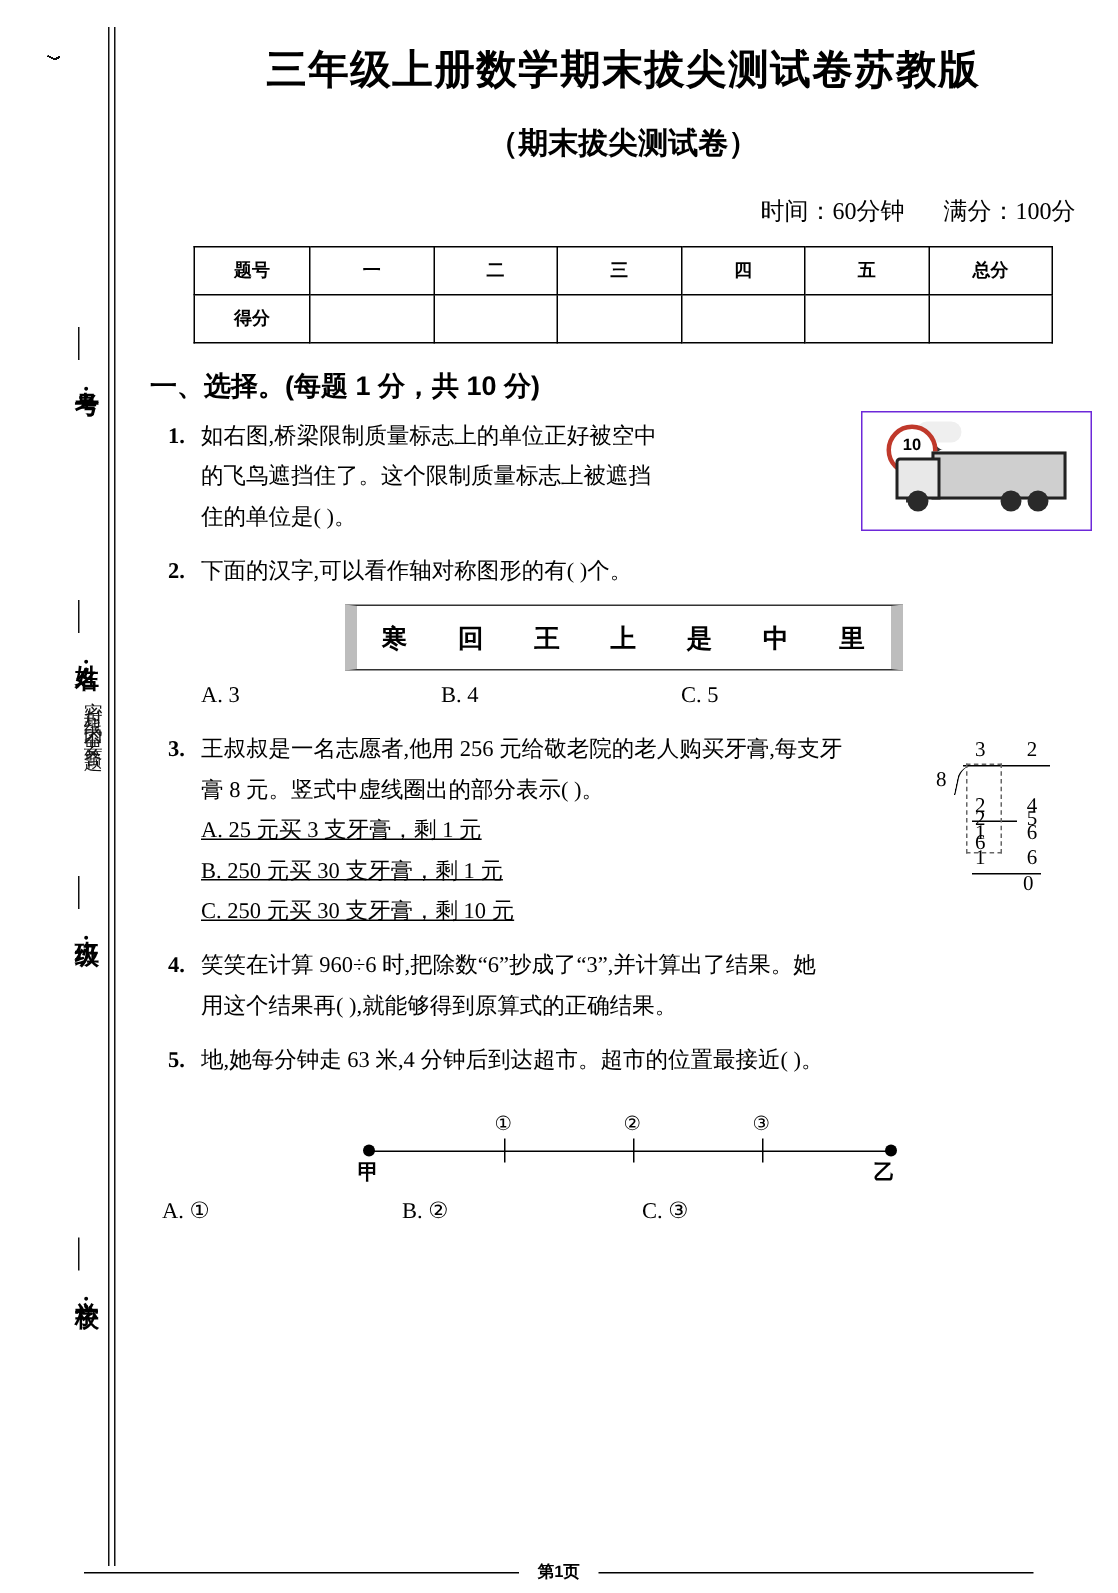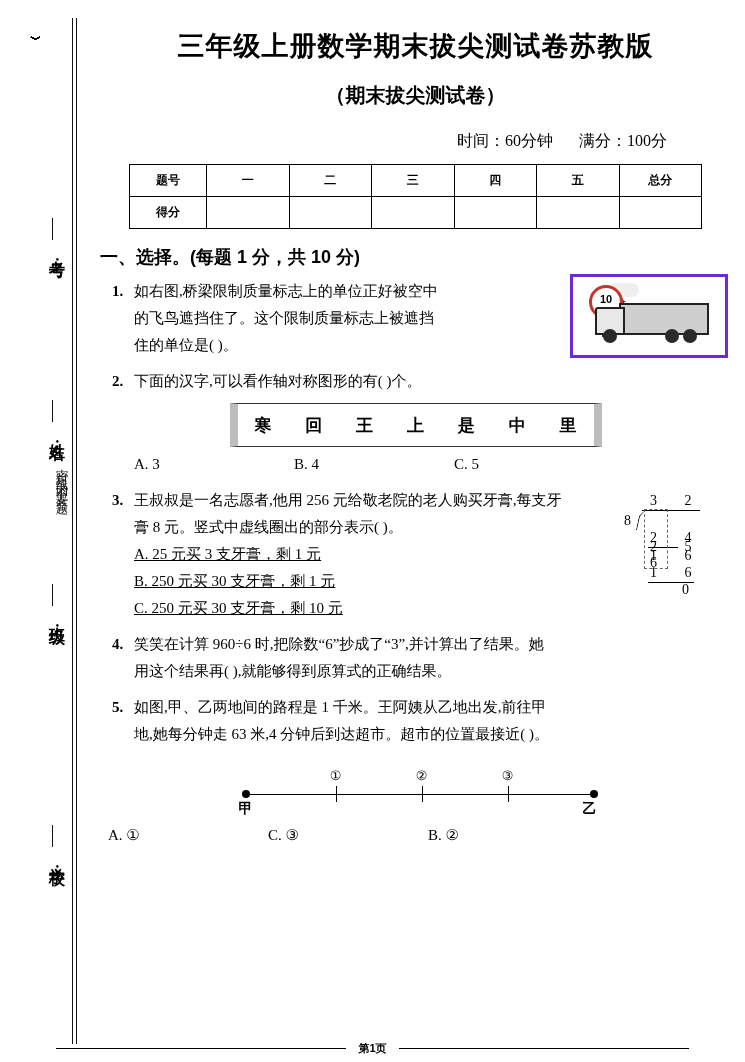--- a/index.html
+++ b/index.html
@@ -107,21 +107,21 @@
     text-align: center;
     font-family: "Liberation Sans", sans-serif;
     font-weight: bold;
     font-size: 20px;
     margin-top: 18px;
   }
   .meta {
     text-align: right;
     font-size: 16px;
     margin-top: 22px;
-    padding-right: 78px;
+    padding-right: 28px;
     font-family: "Liberation Serif", serif;
   }
   .meta span { margin-left: 22px; }
 
   table.score {
     border-collapse: collapse;
     margin: 12px auto 0 auto;
     width: 573px;
     table-layout: fixed;
   }
@@ -167,21 +167,21 @@
   }
   .opts .opt { width: 160px; }
 
   
   .truck-fig {
     position: absolute;
     right: -6px;
     top: -4px;
     width: 152px;
     height: 78px;
-    border: 3px solid #6d28d9;
+    border: 1px solid #6d28d9;
     background: #fff;
     overflow: hidden;
   }
   .truck-body {
     position: absolute;
     left: 46px;
     top: 26px;
     width: 86px;
     height: 28px;
     border: 2px solid #222;
@@ -519,43 +519,42 @@
     <div class="num">4.</div>
     <div class="body">
       <div>笑笑在计算 960÷6 时,把除数“6”抄成了“3”,并计算出了结果。她</div>
       <div>用这个结果再(        ),就能够得到原算式的正确结果。</div>
     </div>
   </div>
 
   <div class="q">
     <div class="num">5.</div>
     <div class="body">
-      <div>如图,甲、乙两地间的路程是 1 千米。王阿姨从乙地出发,前往甲</div>
       <div>地,她每分钟走 63 米,4 分钟后到达超市。超市的位置最接近(        )。</div>
     </div>
   </div>
 
   <div class="numline">
     <div class="axis"></div>
     <div class="dot" style="left:26px;"></div>
     <div class="dot" style="left:374px;"></div>
     <div class="tick" style="left:120px;"></div>
     <div class="tick" style="left:206px;"></div>
     <div class="tick" style="left:292px;"></div>
     <div class="lbl-top" style="left:120px;">①</div>
     <div class="lbl-top" style="left:206px;">②</div>
     <div class="lbl-top" style="left:292px;">③</div>
     <div class="lbl-bot" style="left:30px;">甲</div>
     <div class="lbl-bot" style="left:374px;">乙</div>
   </div>
 
   <div class="opts">
     <div class="opt">A. ①</div>
+    <div class="opt">B. ②</div>
     <div class="opt">C. ③</div>
-    <div class="opt">B. ②</div>
   </div>
 
 </div>
 
 <div class="footer">
   <div class="rule"></div>
   <span class="pg">第1页</span>
 </div>
 
 </body></html>

